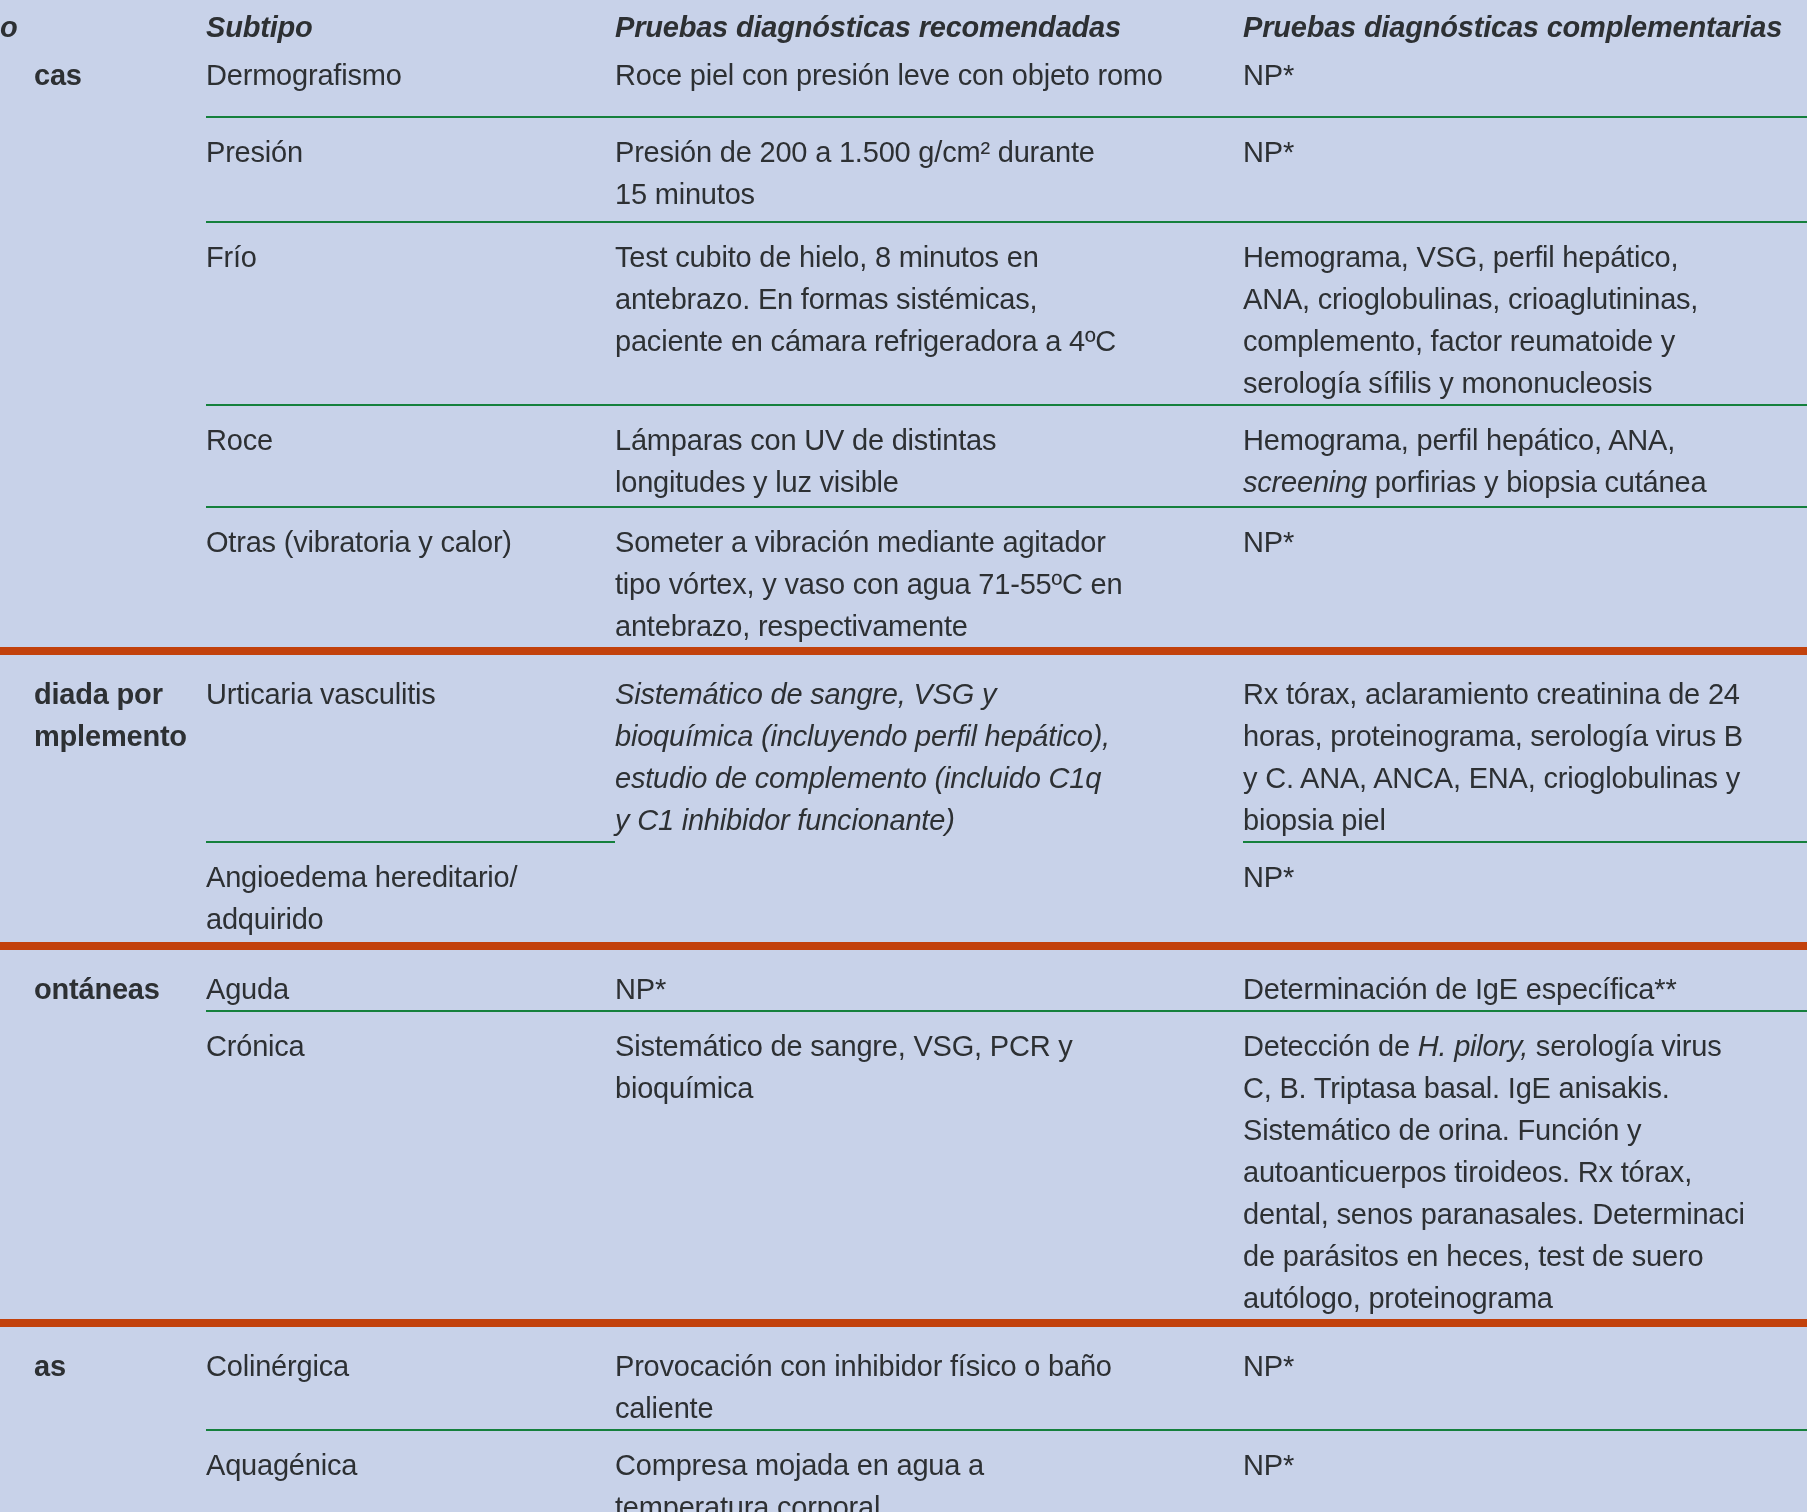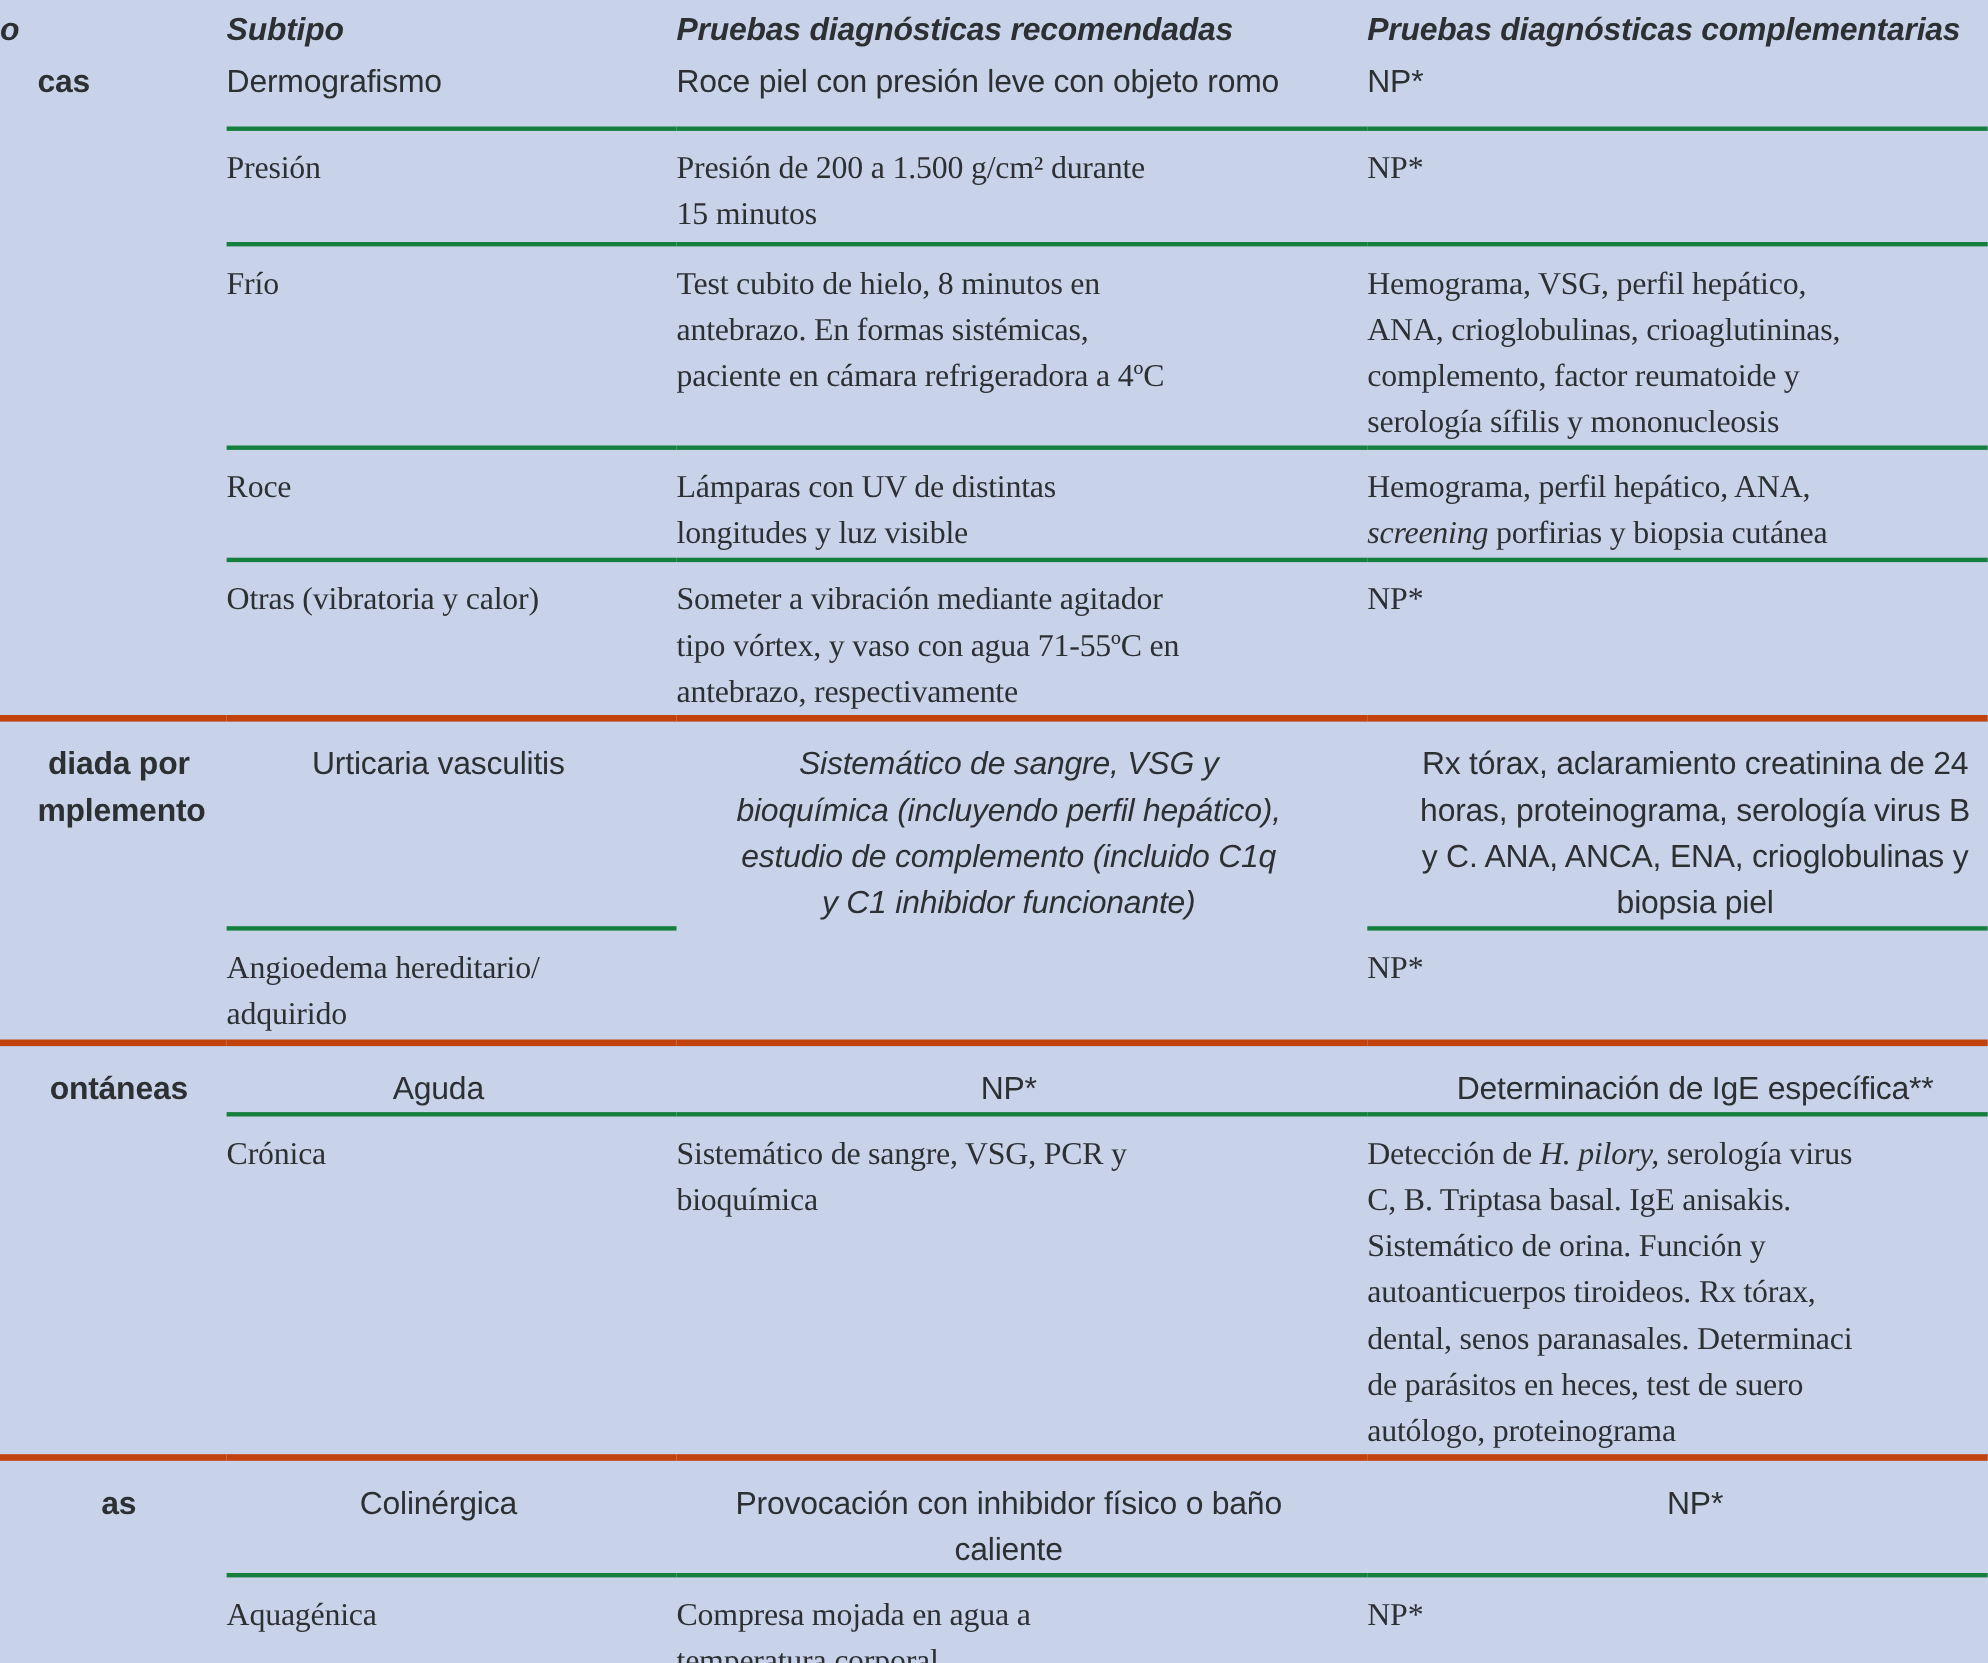--- a/index.html
+++ b/index.html
@@ -28,23 +28,23 @@
     white-space: pre-line;       
     overflow: visible;
   }
   th {
     font-weight: bold;
     font-style: italic;
     padding-top: 6px;
   }
   td.tipo { font-weight: bold; padding-left: 34px; }
   
-  .lt { border-top: 4px solid #15803d; font-family: Liberation Serif, serif; }
+  .lt { border-top: 2px solid #15803d; }
   
-  .lk { border-top: 6px solid #c2410c; text-align: center; }
+  .lk { border-top: 8px solid #c2410c; }
   tr.rh  { height: 52px; }
   tr.r1  { height: 65px; }
   tr.r2  { height: 105px; }
   tr.r3  { height: 182px; }
   tr.r4  { height: 102px; }
   tr.r5  { height: 142px; }
   tr.r6  { height: 186px; }
   tr.r7  { height: 104px; }
   tr.r8  { height: 63px; }
   tr.r9  { height: 309px; }

